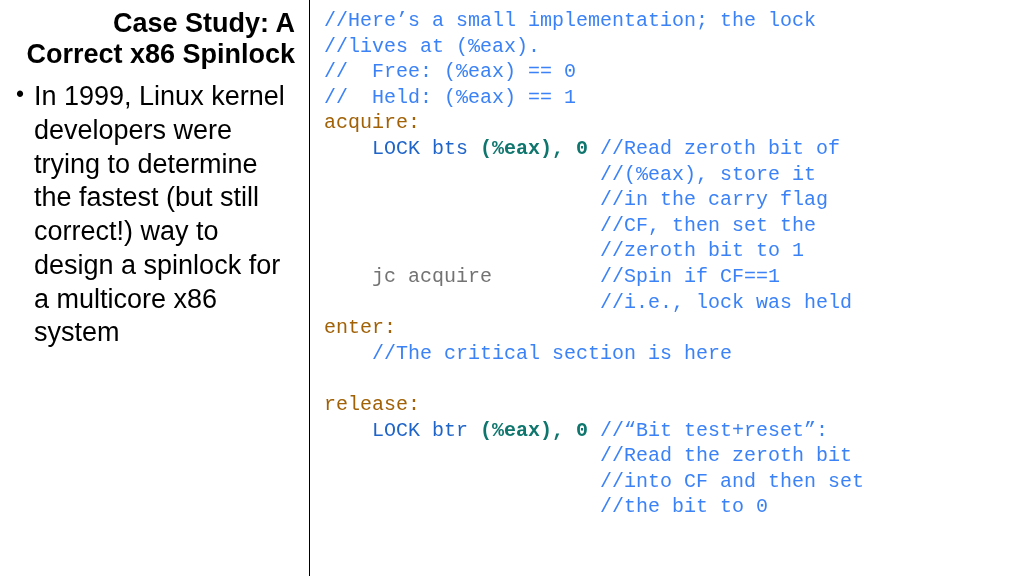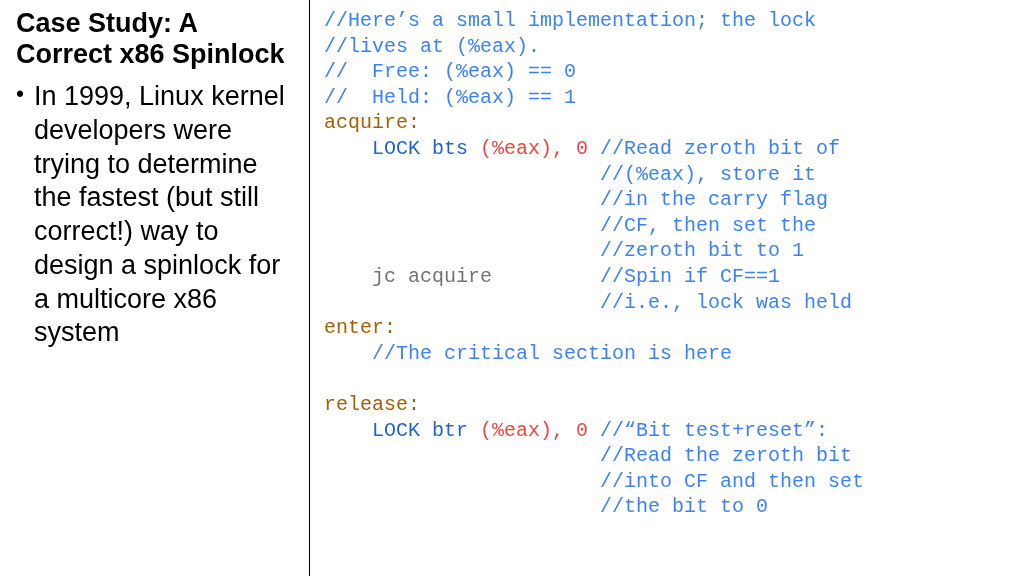--- a/index.html
+++ b/index.html
@@ -21,21 +21,21 @@
   .left {
     width: 310px;
     padding: 8px 14px 0 16px;
     box-sizing: border-box;
     border-right: 1.5px solid #000;
   }
   .title {
     font-size: 27px;
     font-weight: 700;
     line-height: 1.15;
-    text-align: left;
+    text-align: right;
     margin: 0 0 10px 0;
   }
   ul.bullets {
     list-style: none;
     padding: 0;
     margin: 0;
   }
   ul.bullets li {
     font-size: 27px;
     line-height: 1.25;
@@ -59,21 +59,21 @@
     margin: 0;
     font-family: Consolas, "Courier New", monospace;
     font-size: 20px;
     line-height: 1.28;
     white-space: pre;
   }
   .c  { color: #3b82f6; }  
   .lb { color: #a16207; }  
   .kw { color: #1f64c8; }  
   .op { color: #737373; }  
-  .tx { color: #ef4444; }
+  .tx { color: #0f766e; font-weight: bold; }
 </style>
 </head>
 <body>
 
 <div class="slide">
 
   <div class="left">
     <h1 class="title">Case Study: A Correct x86 Spinlock</h1>
     <ul class="bullets">
       <li>In 1999, Linux kernel developers were trying to determine the fastest (but still correct!) way to design a spinlock for a multicore x86 system</li>

